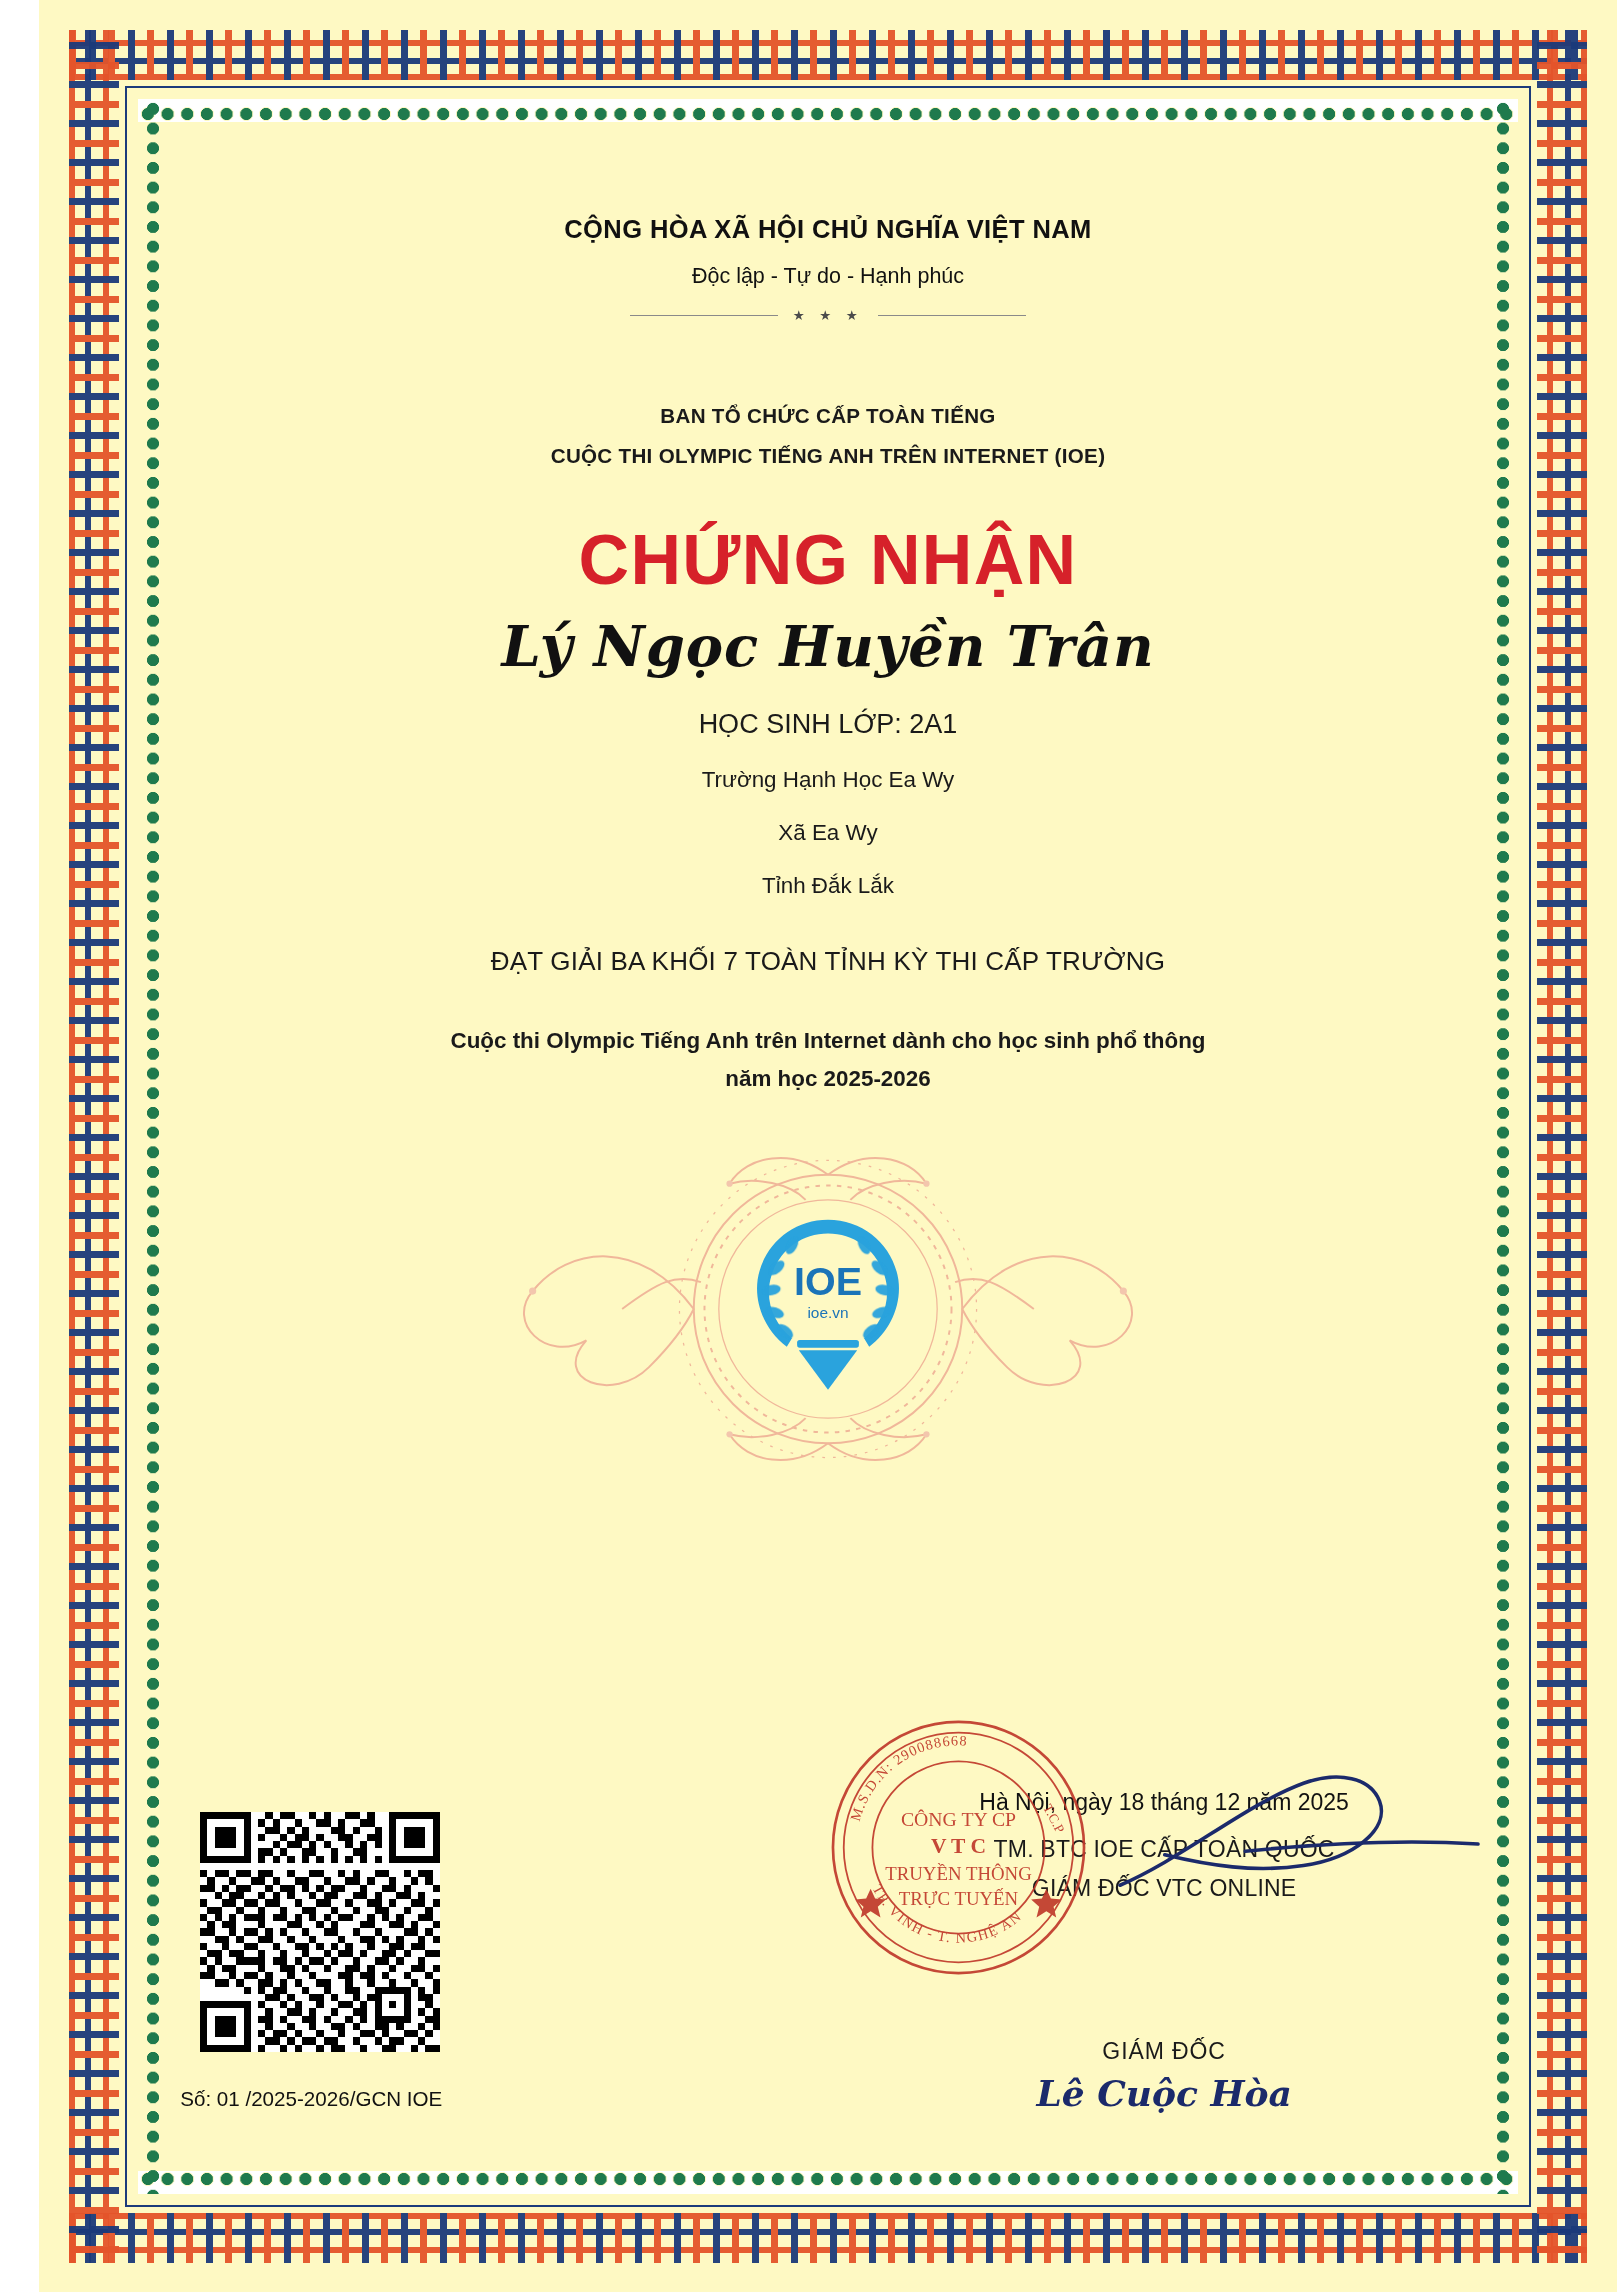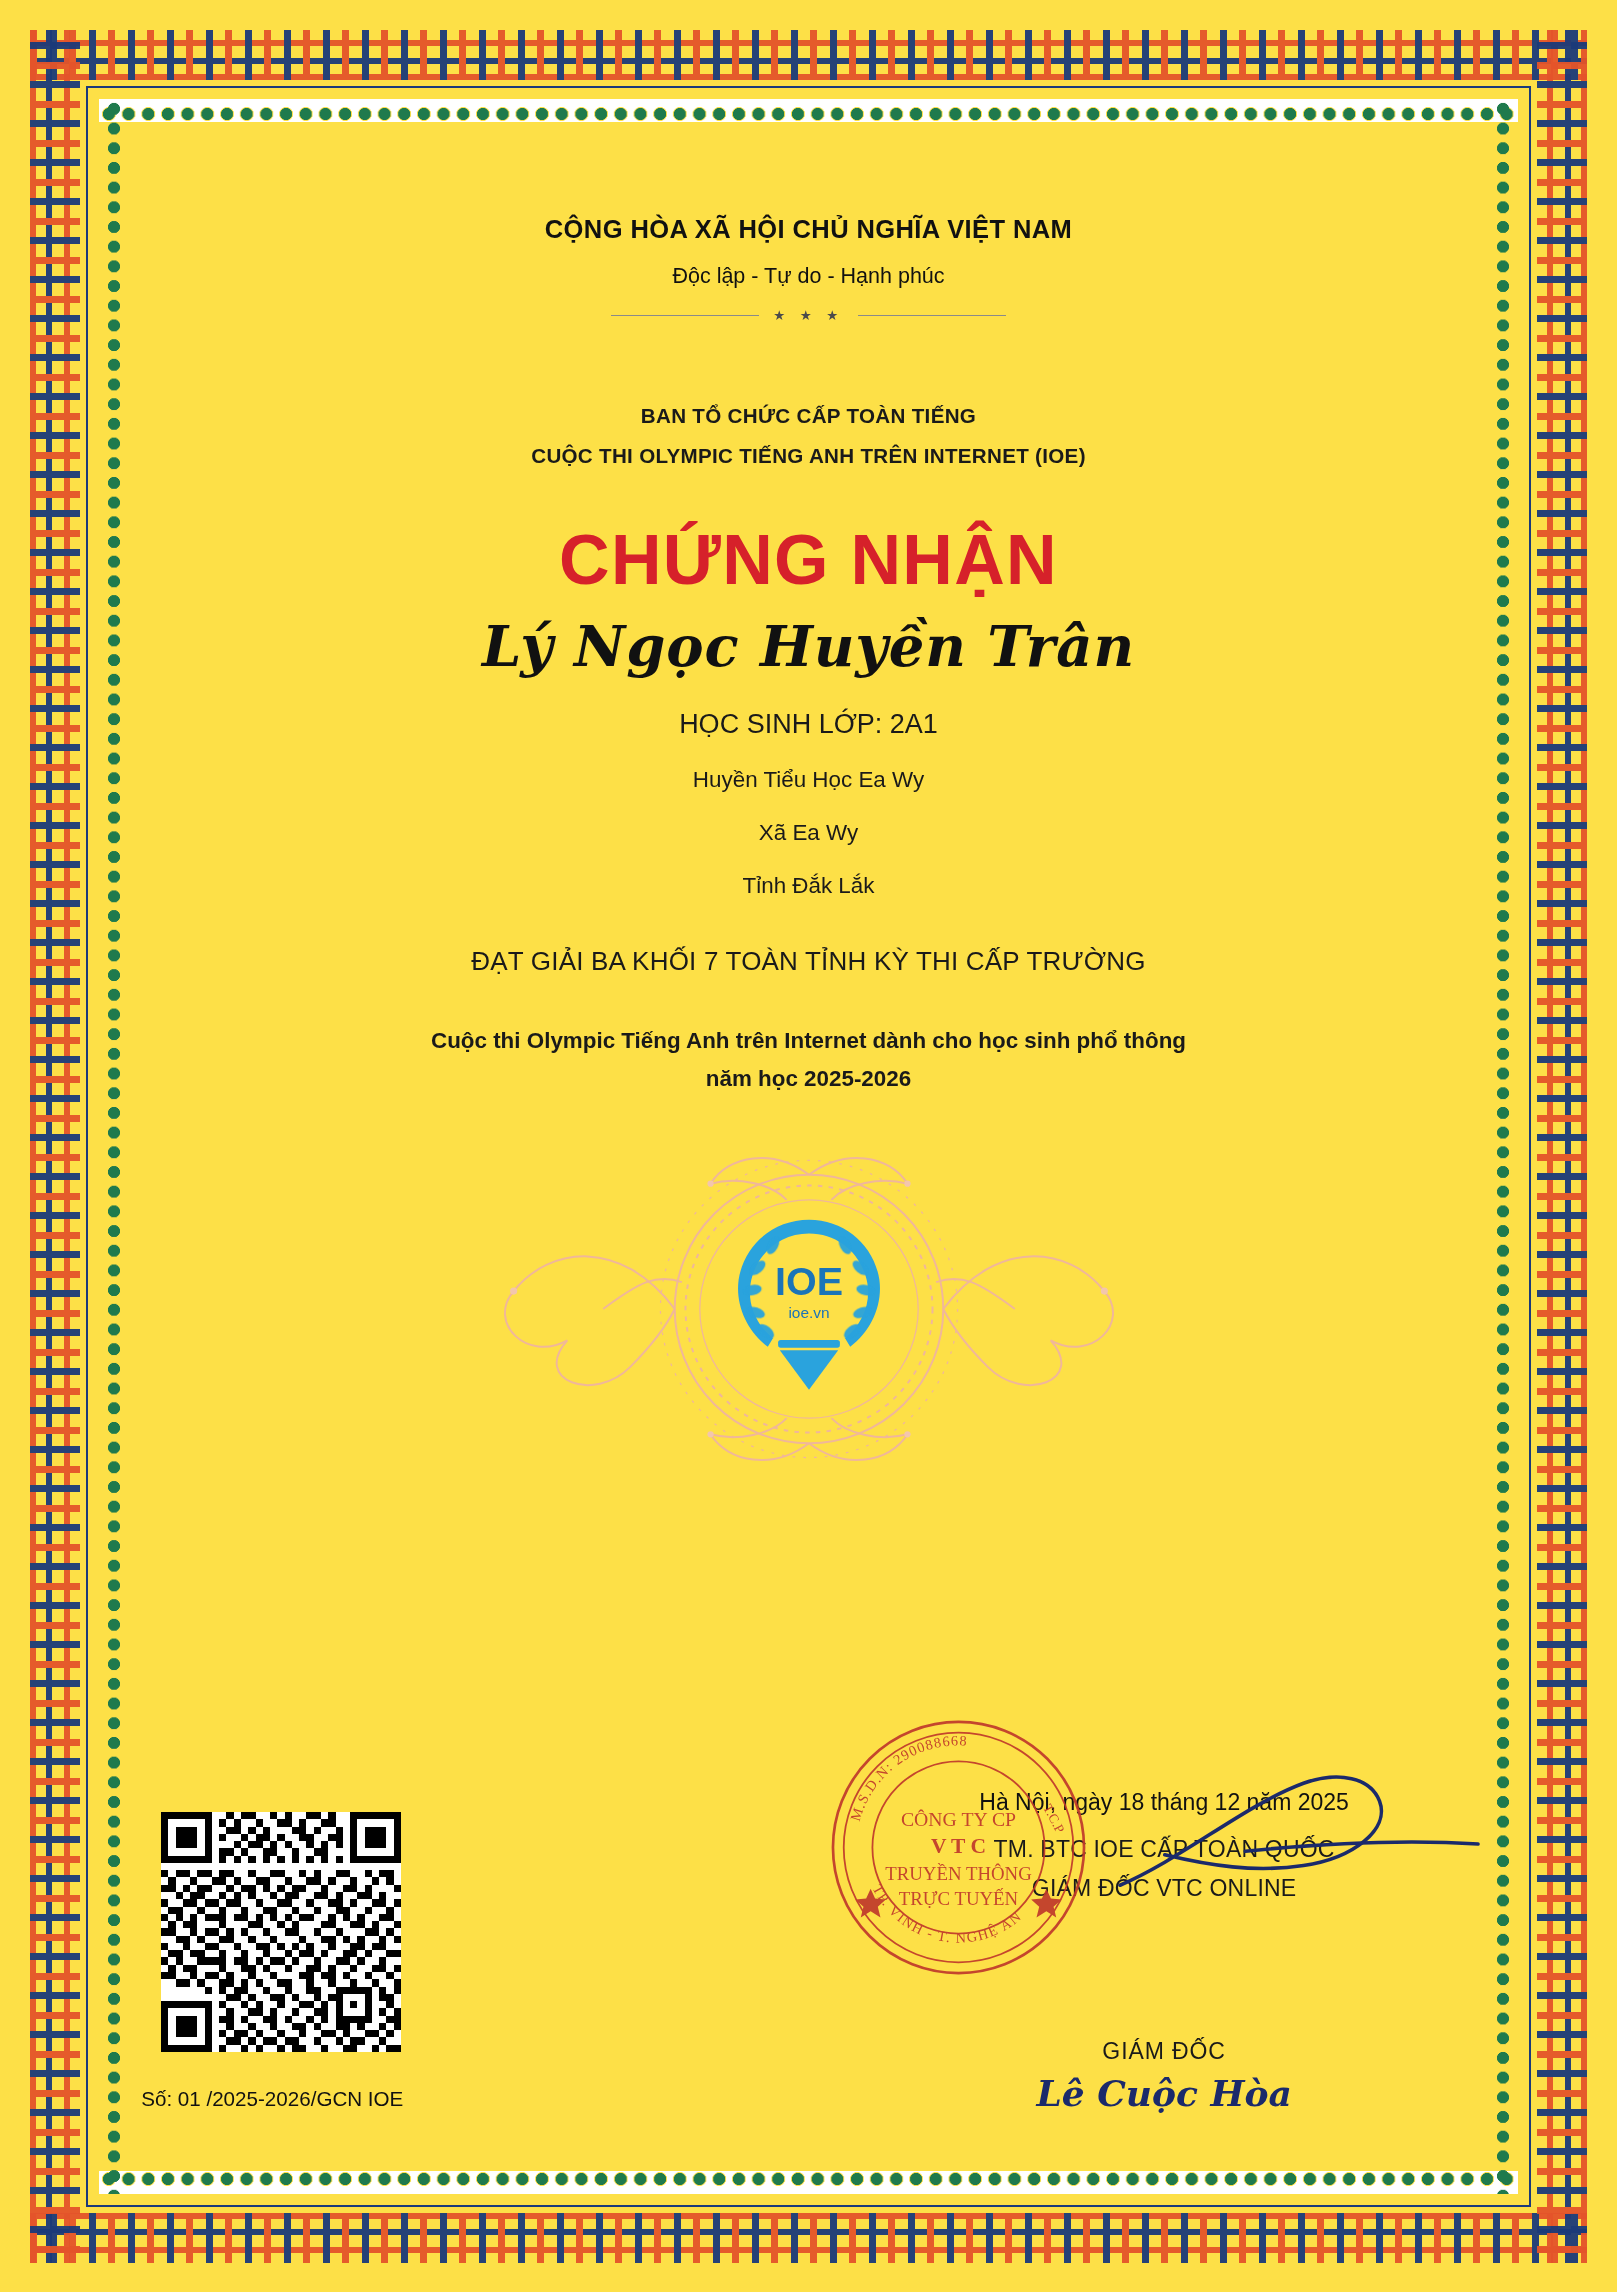--- a/index.html
+++ b/index.html
@@ -13,21 +13,22 @@
     font-family: "Liberation Sans", sans-serif;
     color: #1a1a1a;
     position: relative;
     overflow: hidden;
   }
 
   
   .page {
     position: absolute;
     inset: 0;
-    background: #fde047;
+    background: #fef9c3;
+    margin-left: 39px;
   }
 
   .greek-frame {
     position: absolute;
     left: 30px;
     top: 30px;
     right: 30px;
     bottom: 30px;
     box-sizing: border-box;
   }
@@ -333,21 +334,21 @@
     </div>
 
     <div class="org1">BAN TỔ CHỨC CẤP TOÀN TIẾNG</div>
     <div class="org2">CUỘC THI OLYMPIC TIẾNG ANH TRÊN INTERNET (IOE)</div>
 
     <div class="title">CHỨNG NHẬN</div>
 
     <div class="recipient">Lý Ngọc Huyền Trân</div>
 
     <div class="line-class">HỌC SINH LỚP: 2A1</div>
-    <div class="line-school">Huyền Tiểu Học Ea Wy</div>
+    <div class="line-school">Trường Hạnh Học Ea Wy</div>
     <div class="line-commune">Xã Ea Wy</div>
     <div class="line-province">Tỉnh Đắk Lắk</div>
 
     <div class="award">ĐẠT GIẢI BA KHỐI 7 TOÀN TỈNH KỲ THI CẤP TRƯỜNG</div>
 
     <div class="desc">
       <div>Cuộc thi Olympic Tiếng Anh trên Internet dành cho học sinh phổ thông</div>
       <div>năm học 2025-2026</div>
     </div>
 

